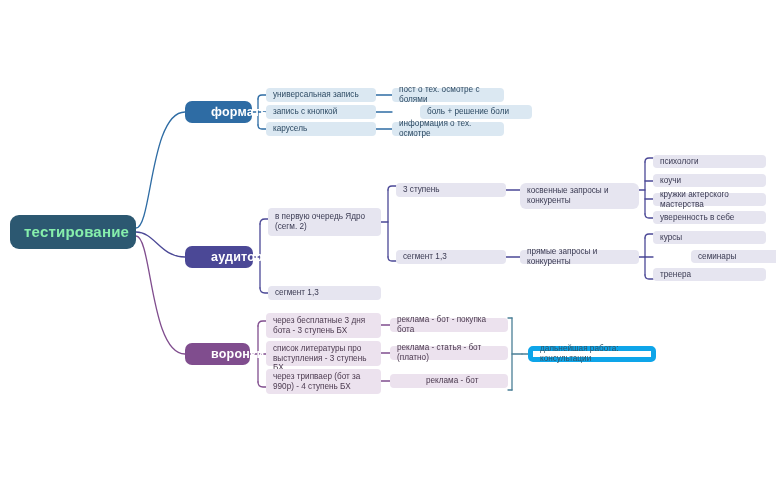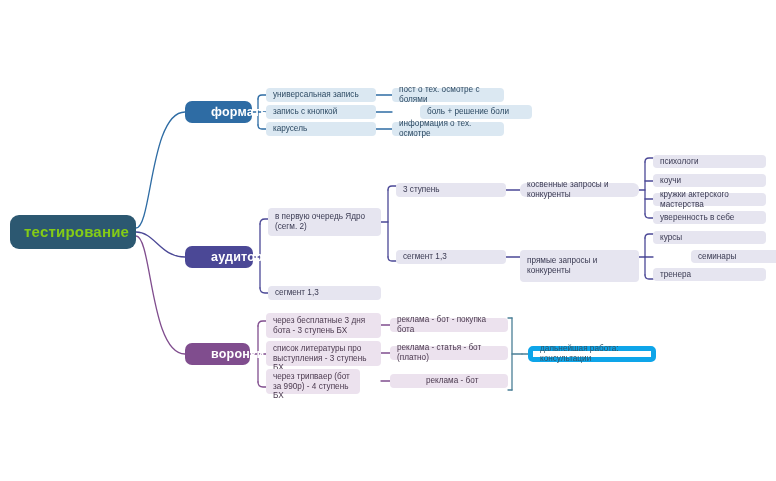--- a/index.html
+++ b/index.html
@@ -30,21 +30,21 @@
     position: absolute;
     box-sizing: border-box;
     display: flex;
     align-items: center;
     border-radius: 5px;
     line-height: 1.18;
   }
   
   .root {
     background: #2c5871;
-    color: #84cc16;
+    color: #86efac;
     font-size: 15px;
     font-weight: bold;
     border-radius: 9px;
     padding: 0 14px;
     letter-spacing: .2px;
   }
   
   .branch {
     color: #ffffff;
     font-size: 12.5px;
@@ -201,24 +201,24 @@
     <span class="txt">сегмент 1,3</span>
   </div>
 
   <div class="node chip indigo" style="left:396px; top:183px; width:110px; height:14px;">
     <span class="txt">3 ступень</span>
   </div>
   <div class="node chip indigo" style="left:396px; top:250px; width:110px; height:14px;">
     <span class="txt">сегмент 1,3</span>
   </div>
 
-  <div class="node chip indigo" style="left:520px; top:183px; width:119px; height:14px;border-radius:6px;">
+  <div class="node chip indigo" style="left:520px; top:183px; width:119px; height:26px;border-radius:6px;">
     <span class="txt">косвенные запросы  и конкуренты</span>
   </div>
-  <div class="node chip indigo" style="left:520px; top:250px; width:119px; height:32px;">
+  <div class="node chip indigo" style="left:520px; top:250px; width:119px; height:14px;">
     <span class="txt">прямые запросы и конкуренты</span>
   </div>
 
   <div class="node chip indigo" style="left:653px; top:155px; width:113px; height:13px;">
     <span class="txt">психологи</span>
   </div>
   <div class="node chip indigo" style="left:653px; top:174px; width:113px; height:13px;">
     <span class="txt">коучи</span>
   </div>
   <div class="node chip indigo" style="left:653px; top:193px; width:113px; height:13px;justify-content:center;">
@@ -241,21 +241,21 @@
   <div class="node branch b-funnels" style="left:185px; top:343px; width:65px; height:22px;">
     <span>воронки</span>
   </div>
 
   <div class="node chip mauve" style="left:266px; top:313px; width:115px; height:25px; align-items:flex-start; padding-top:3px;">
     <span class="txt">через бесплатные 3 дня бота - 3 ступень БХ</span>
   </div>
   <div class="node chip mauve" style="left:266px; top:341px; width:115px; height:25px; align-items:flex-start; padding-top:3px;">
     <span class="txt">список литературы про выступления - 3 ступень БХ</span>
   </div>
-  <div class="node chip mauve" style="left:266px; top:369px; width:94px; height:25px; align-items:flex-start; padding-top:3px;">
+  <div class="node chip mauve" style="left:266px; top:369px; width:115px; height:25px; align-items:flex-start; padding-top:3px;">
     <span class="txt">через трипваер (бот за 990р) - 4 ступень БХ</span>
   </div>
 
   <div class="node chip mauve" style="left:390px; top:318px; width:118px; height:14px;">
     <span class="txt">реклама - бот - покупка бота</span>
   </div>
   <div class="node chip mauve" style="left:390px; top:346px; width:118px; height:14px;">
     <span class="txt">реклама - статья - бот (платно)</span>
   </div>
   <div class="node chip mauve" style="left:390px; top:374px; width:118px; height:14px;padding-left:36px;">

